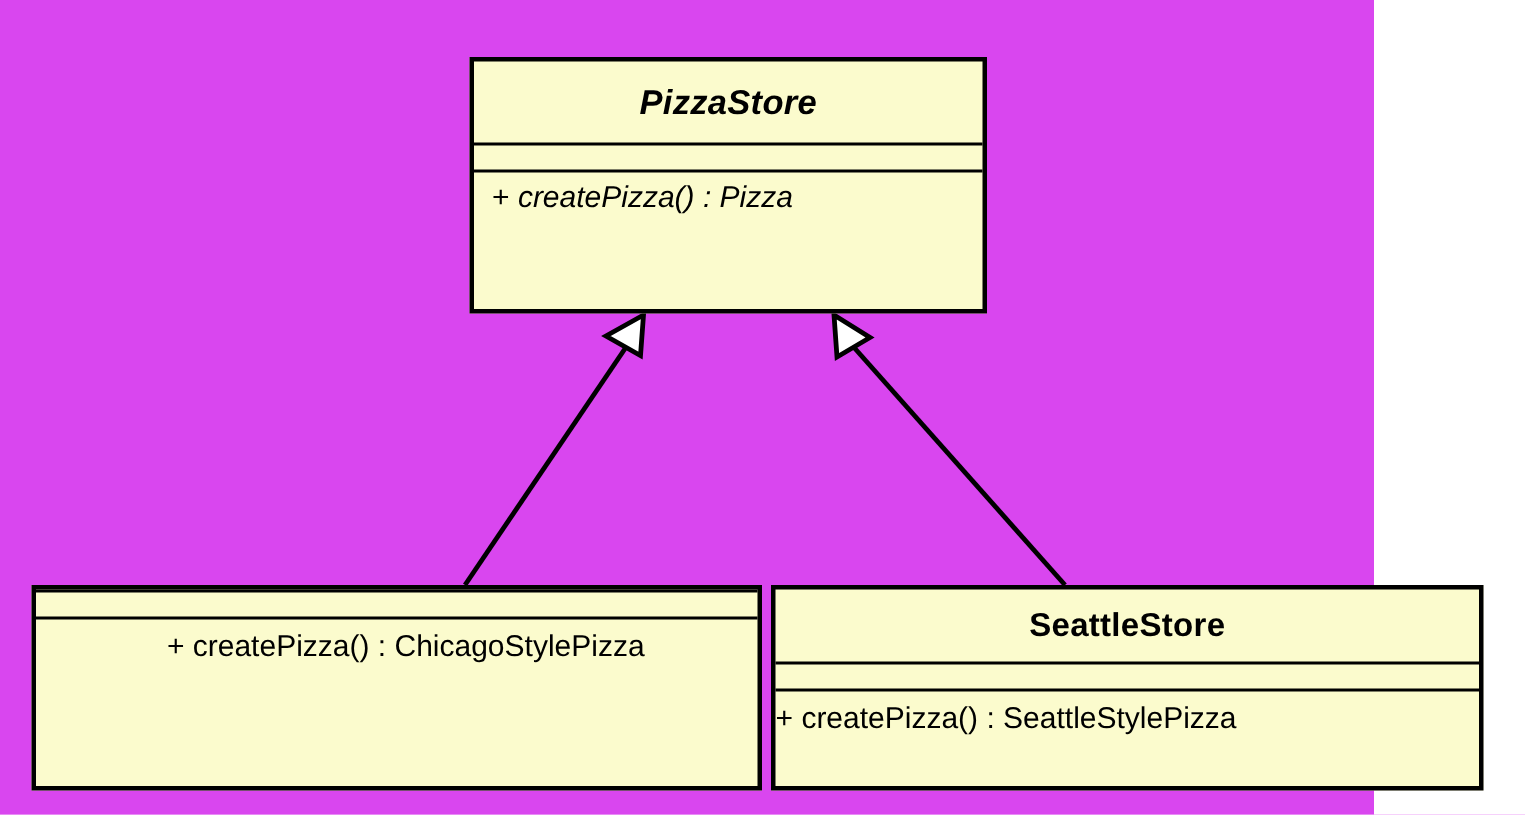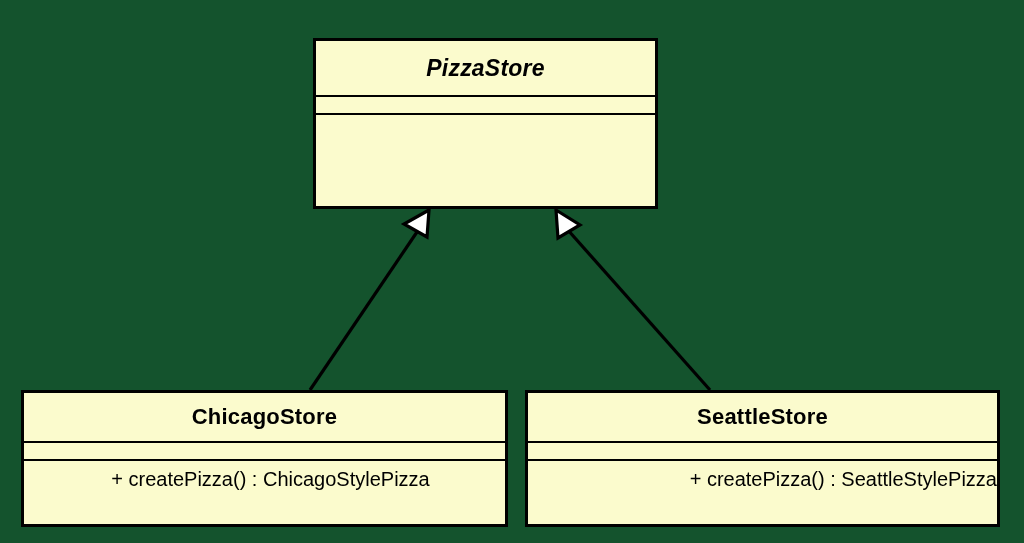--- a/index.html
+++ b/index.html
@@ -11,23 +11,23 @@
   body {
     width: 1024px;
     height: 543px;
     overflow: hidden;
     font-family: "Liberation Sans", "DejaVu Sans", sans-serif;
     -webkit-font-smoothing: antialiased;
   }
 
   #canvas {
     position: relative;
-    width: 1024px;
+    width: 916px;
     height: 543px;
-    background: #14532d;
+    background: #d946ef;
     text-decoration: underline;
   }
 
   
   #edges {
     position: absolute;
     left: 0;
     top: 0;
     width: 1024px;
     height: 543px;
@@ -119,34 +119,34 @@
   #class-chicagostore .uml-attrs { height: 16px; }
   #class-chicagostore .uml-op {
     font-size: 20px;
     line-height: 28px;
     text-align: center;
     padding-left: 12px;
   }
 
   
   #class-seattlestore {
-    left: 525px;
+    left: 514px;
     top: 390px;
     width: 475px;
     height: 137px;
   }
   #class-seattlestore .uml-name {
     height: 48px;
     font-size: 22px;
   }
   #class-seattlestore .uml-attrs { height: 16px; }
   #class-seattlestore .uml-op {
     font-size: 20px;
     line-height: 28px;
-    text-align: right;
+    text-align: left;
     padding-left: 0;
   }
 </style>
 </head>
 <body>
 
 <div id="canvas">
 
   <svg id="edges" viewBox="0 0 1024 543" width="1024" height="543" xmlns="http://www.w3.org/2000/svg">
 
@@ -160,25 +160,28 @@
       <polygon points="556,210 580,225 558,238" fill="#ffffff" stroke="#000000" stroke-width="3.2" stroke-linejoin="miter"></polygon>
     </g>
   </svg>
 
   <div class="uml-class" id="class-pizzastore">
     <div class="uml-name abstract">PizzaStore</div>
     <div class="uml-sep"></div>
     <div class="uml-attrs"></div>
     <div class="uml-sep"></div>
     <div class="uml-ops">
+      <div class="uml-op abstract">
+        <span class="vis">+ </span>
+        <span class="sig">createPizza() : Pizza</span>
+      </div>
     </div>
   </div>
 
   <div class="uml-class" id="class-chicagostore">
-    <div class="uml-name">ChicagoStore</div>
     <div class="uml-sep"></div>
     <div class="uml-attrs"></div>
     <div class="uml-sep"></div>
     <div class="uml-ops">
       <div class="uml-op">
         <span class="vis">+ </span>
         <span class="sig">createPizza() : ChicagoStylePizza</span>
       </div>
     </div>
   </div>

